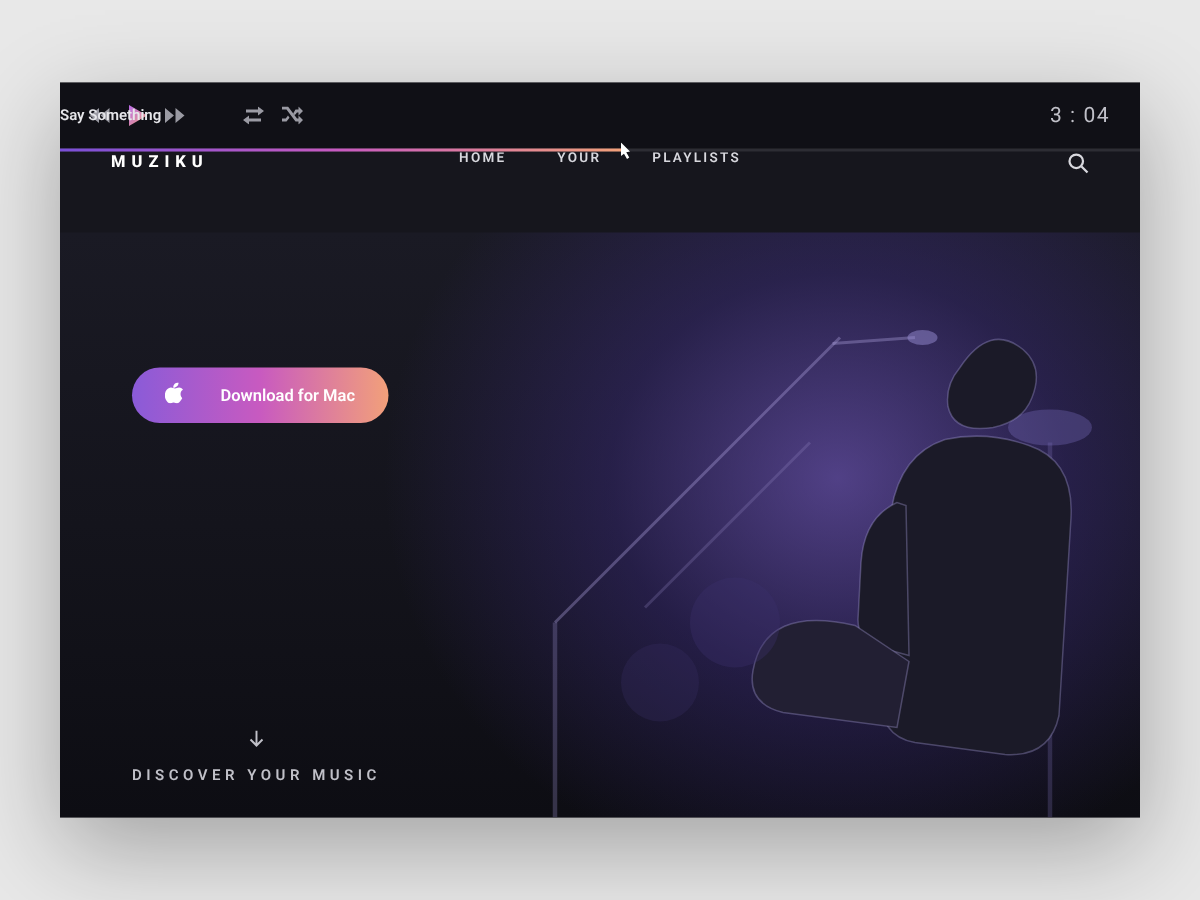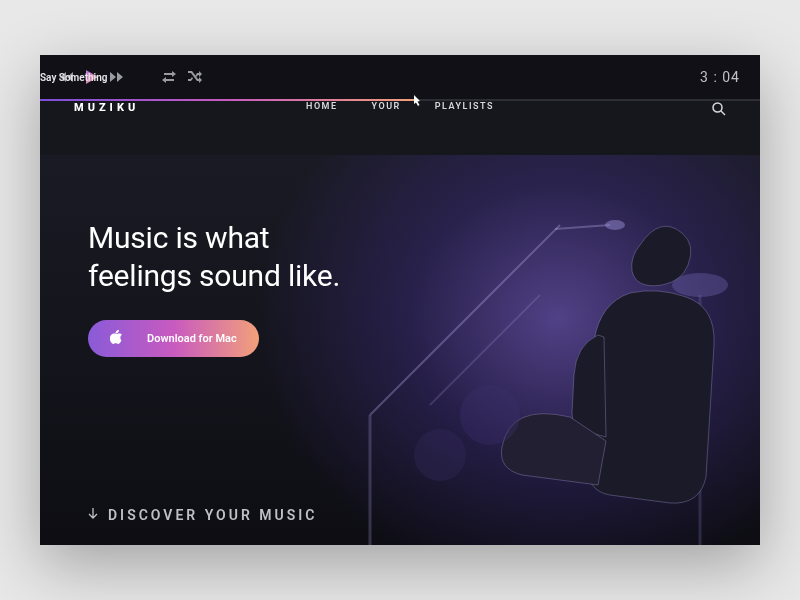--- a/index.html
+++ b/index.html
@@ -140,24 +140,25 @@
     cursor: pointer;
   }
   .discover {
     position: absolute;
     bottom: 22px;
     left: 48px;
     display: inline-flex;
     align-items: center;
     gap: 10px;
     color: #c0c0c8;
-    font-size: 14px;
+    font-size: 10px;
     letter-spacing: 3px;
     font-weight: 600;
     cursor: pointer;
+    flex-direction: column;
   }
   
   .scene {
     position: absolute;
     right: 0; bottom: 0;
     width: 430px; height: 100%;
     pointer-events: none;
   }
 </style>
 </head>
@@ -245,24 +246,20 @@
       <g fill="#1b1a28" stroke="rgba(170,160,220,0.35)" stroke-width="1">
         <path d="M310 90 q20 -30 42 -12 q14 12 6 32 q-6 16 -26 20 q-26 4 -30 -14 q-2 -14 8 -26 Z"></path>
         <path d="M300 138 q-30 10 -36 48 l-8 120 q0 30 24 34 l60 8 q30 2 36 -26 l8 -132 q2 -38 -28 -48 q-28 -10 -56 -4 Z"></path>
         <path d="M268 180 q-22 10 -24 40 l-2 38 q0 14 12 18 l22 6 l-2 -100 Z"></path>
         <path d="M240 262 q-60 -14 -68 30 q-4 22 20 28 l76 10 l8 -44 Z" fill="#221f33"></path>
       </g>
       <circle cx="160" cy="260" r="30" fill="rgba(60,50,110,0.35)"></circle>
       <circle cx="110" cy="300" r="26" fill="rgba(55,46,100,0.3)"></circle>
     </svg>
 
-    <h1 class="headline">
-      <span>Music is what</span><br>
-      <span>feelings sound like.</span>
-    </h1>
 
     <div class="cta">
       <span>
         <svg width="12" height="14" viewBox="0 0 12 14">
             <path fill="#fff" d="M9 0c.1 1-.3 1.9-1 2.5-.6.6-1.6 1.1-2.5 1C5.4 2.5 5.9 1.5 6.5.9 7.1.3 8.1-.1 9 0zM11.5 10.3c-.3.7-.5 1-.9 1.6-.6.9-1.4 2-2.5 2-.9 0-1.2-.6-2.4-.6s-1.5.6-2.4.6c-1 0-1.8-1-2.4-1.9C-.7 9.6-.2 6.5 1 5c.8-1 2-1.6 3-1.6 1.1 0 1.8.6 2.7.6.9 0 1.4-.6 2.7-.6.9 0 1.9.5 2.6 1.4-2.3 1.2-1.9 4.4-.5 5.5z"></path>
           </svg>
       </span>
       <span>Download for Mac</span>
     </div>
 

